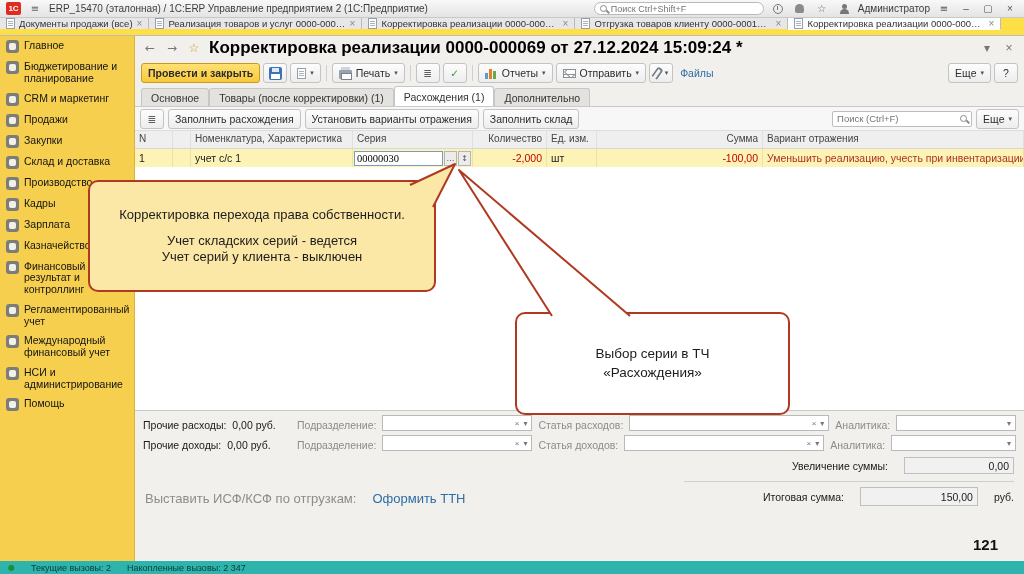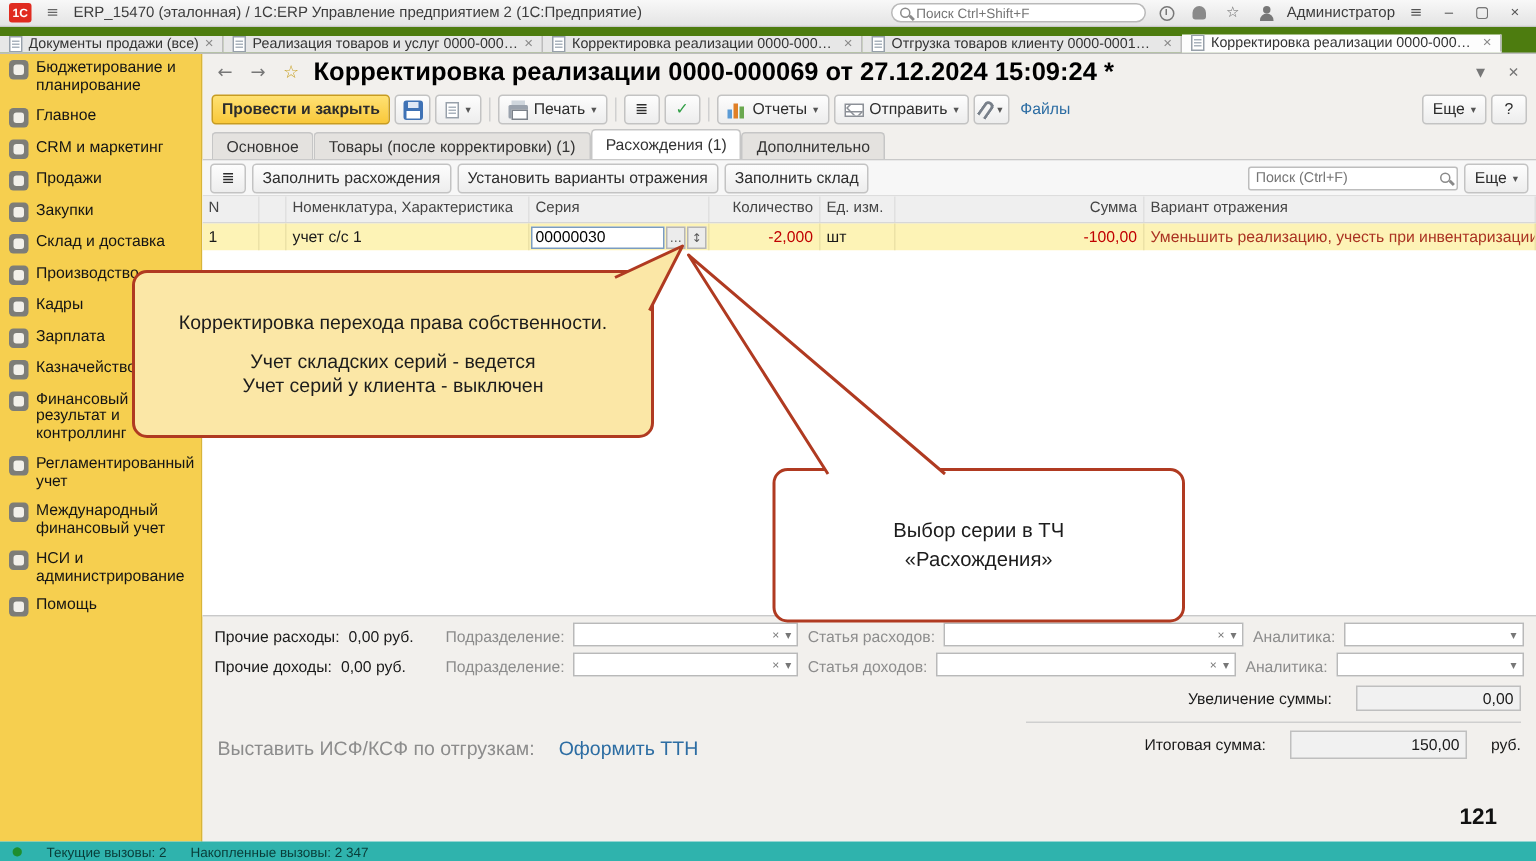--- a/index.html
+++ b/index.html
@@ -16,21 +16,21 @@
 .magn::after{content:"";position:absolute;left:5px;top:5px;width:4px;height:1.5px;background:#8a8a8a;transform:rotate(45deg)}
 .clock{width:10px;height:10px;border:1.5px solid #777;border-radius:50%;position:relative}
 .clock::after{content:"";position:absolute;left:3px;top:1px;width:1.5px;height:4px;background:#777}
 .bell{width:9px;height:9px;background:#8a8a8a;border-radius:50% 50% 2px 2px}
 .userico{width:10px;height:10px;position:relative}
 .userico::before{content:"";position:absolute;left:3px;top:0;width:5px;height:5px;border-radius:50%;background:#777}
 .userico::after{content:"";position:absolute;left:1px;top:5px;width:9px;height:5px;border-radius:5px 5px 0 0;background:#777}
 .winbtn{width:16px;height:14px;display:flex;align-items:center;justify-content:center;color:#555;cursor:pointer}
 
 
-#tabbar{position:absolute;left:0;top:18px;width:1024px;height:18px;background:#4d7c0f;border-bottom:1px solid #bdbdbd;display:flex;align-items:flex-end;z-index:5}
+#tabbar{position:absolute;left:0;top:18px;width:1024px;height:18px;background:#fde047;border-bottom:1px solid #bdbdbd;display:flex;align-items:flex-start;z-index:5}
 .tab{display:flex;align-items:center;gap:4px;padding:0 6px;border-right:1px solid #bcbcbc;background:#e7e7e7;font-size:9.5px;color:#333;max-width:213px;white-space:nowrap;overflow:hidden;cursor:pointer}
 .tab.active{background:#fdfdfd;border-bottom:1px solid #fdfdfd}
 .tab .lbl{overflow:hidden;text-overflow:ellipsis}
 .tabclose{color:#888;font-size:10px;flex:0 0 auto}
 .docico{width:9px;height:11px;background:#fff;border:1px solid #97a0aa;flex:0 0 auto;position:relative}
 .docico::after{content:"";position:absolute;left:1px;top:2px;width:5px;height:1px;background:#aab3bd;box-shadow:0 2px 0 #aab3bd,0 4px 0 #aab3bd}
 
 
 #sidebar{position:absolute;left:0;top:36px;width:135px;height:525px;background:#f6cf4f;border-right:1px solid #d8b53a;overflow:hidden;z-index:1}
 .side-item{display:flex;gap:5px;padding:4px 3px 4px 6px;align-items:flex-start;font-size:10.5px;line-height:1.12;color:#141414;cursor:pointer}
@@ -80,21 +80,21 @@
 
 .grid-cols{display:grid;grid-template-columns:38px 18px 162px 120px 74px 50px 166px 1fr}
 #ghead{height:18px;background:#efefef;border-bottom:1px solid #d7d7d7;font-size:10px;color:#444}
 #ghead>div{padding:2px 4px;border-right:1px solid #e0e0e0;overflow:hidden;white-space:nowrap}
 #grow{height:18px;background:#fdf3b6;font-size:10.5px}
 #grow>div{padding:1px 4px;border-right:1px solid #ece2a6;display:flex;align-items:center;overflow:hidden;white-space:nowrap}
 .tr{justify-content:flex-end;text-align:right}
 .neg{color:#c00000}
 .variant{color:#aa3322}
 .series-cell{padding:0 1px !important;gap:1px}
-.gridinput{flex:1;min-width:0;height:15px;border:1px solid #7a9cc0;font-size:10.5px;padding:0 2px;font-family:Liberation Sans, sans-serif;outline:none}
+.gridinput{flex:1;min-width:0;height:15px;border:1px solid #7a9cc0;font-size:10.5px;padding:0 2px;font-family:Liberation Serif, serif;outline:none}
 .minibtn{width:13px;height:15px;border:1px solid #b5b5b5;background:#ececec;font-size:8px;display:flex;align-items:center;justify-content:center;color:#555;cursor:pointer;flex:0 0 auto}
 #gempty{flex:1;background:#fff}
 
 
 .frow{height:20px;display:flex;align-items:flex-end;gap:6px;padding:0 8px;font-size:10.5px}
 .fmoney{width:148px;display:flex;gap:6px;white-space:nowrap}
 .flab{color:#8c8c8c;white-space:nowrap}
 .ffield{display:flex;align-items:center;background:#fff;border:1px solid #b9b9b9;height:16px;padding:0 2px}
 .ffield .fill{flex:1}
 .fico{font-size:8px;color:#777;padding:0 2px;cursor:pointer}
@@ -172,25 +172,25 @@
   <div class="tab active">
     <span class="docico"></span>
     <span class="lbl">Корректировка реализации 0000-000069 от 27.12.202...</span>
     <span class="tabclose">×</span>
   </div>
 </div>
 
 <div id="sidebar">
   <div class="side-item">
       <span class="side-ico"></span>
+      <span>Главное</span>
+    </div>
+  <div class="side-item">
+      <span class="side-ico"></span>
       <span>Бюджетирование и планирование</span>
-    </div>
-  <div class="side-item">
-      <span class="side-ico"></span>
-      <span>Главное</span>
     </div>
   <div class="side-item">
       <span class="side-ico"></span>
       <span>CRM и маркетинг</span>
     </div>
   <div class="side-item">
       <span class="side-ico"></span>
       <span>Продажи</span>
     </div>
   <div class="side-item">

